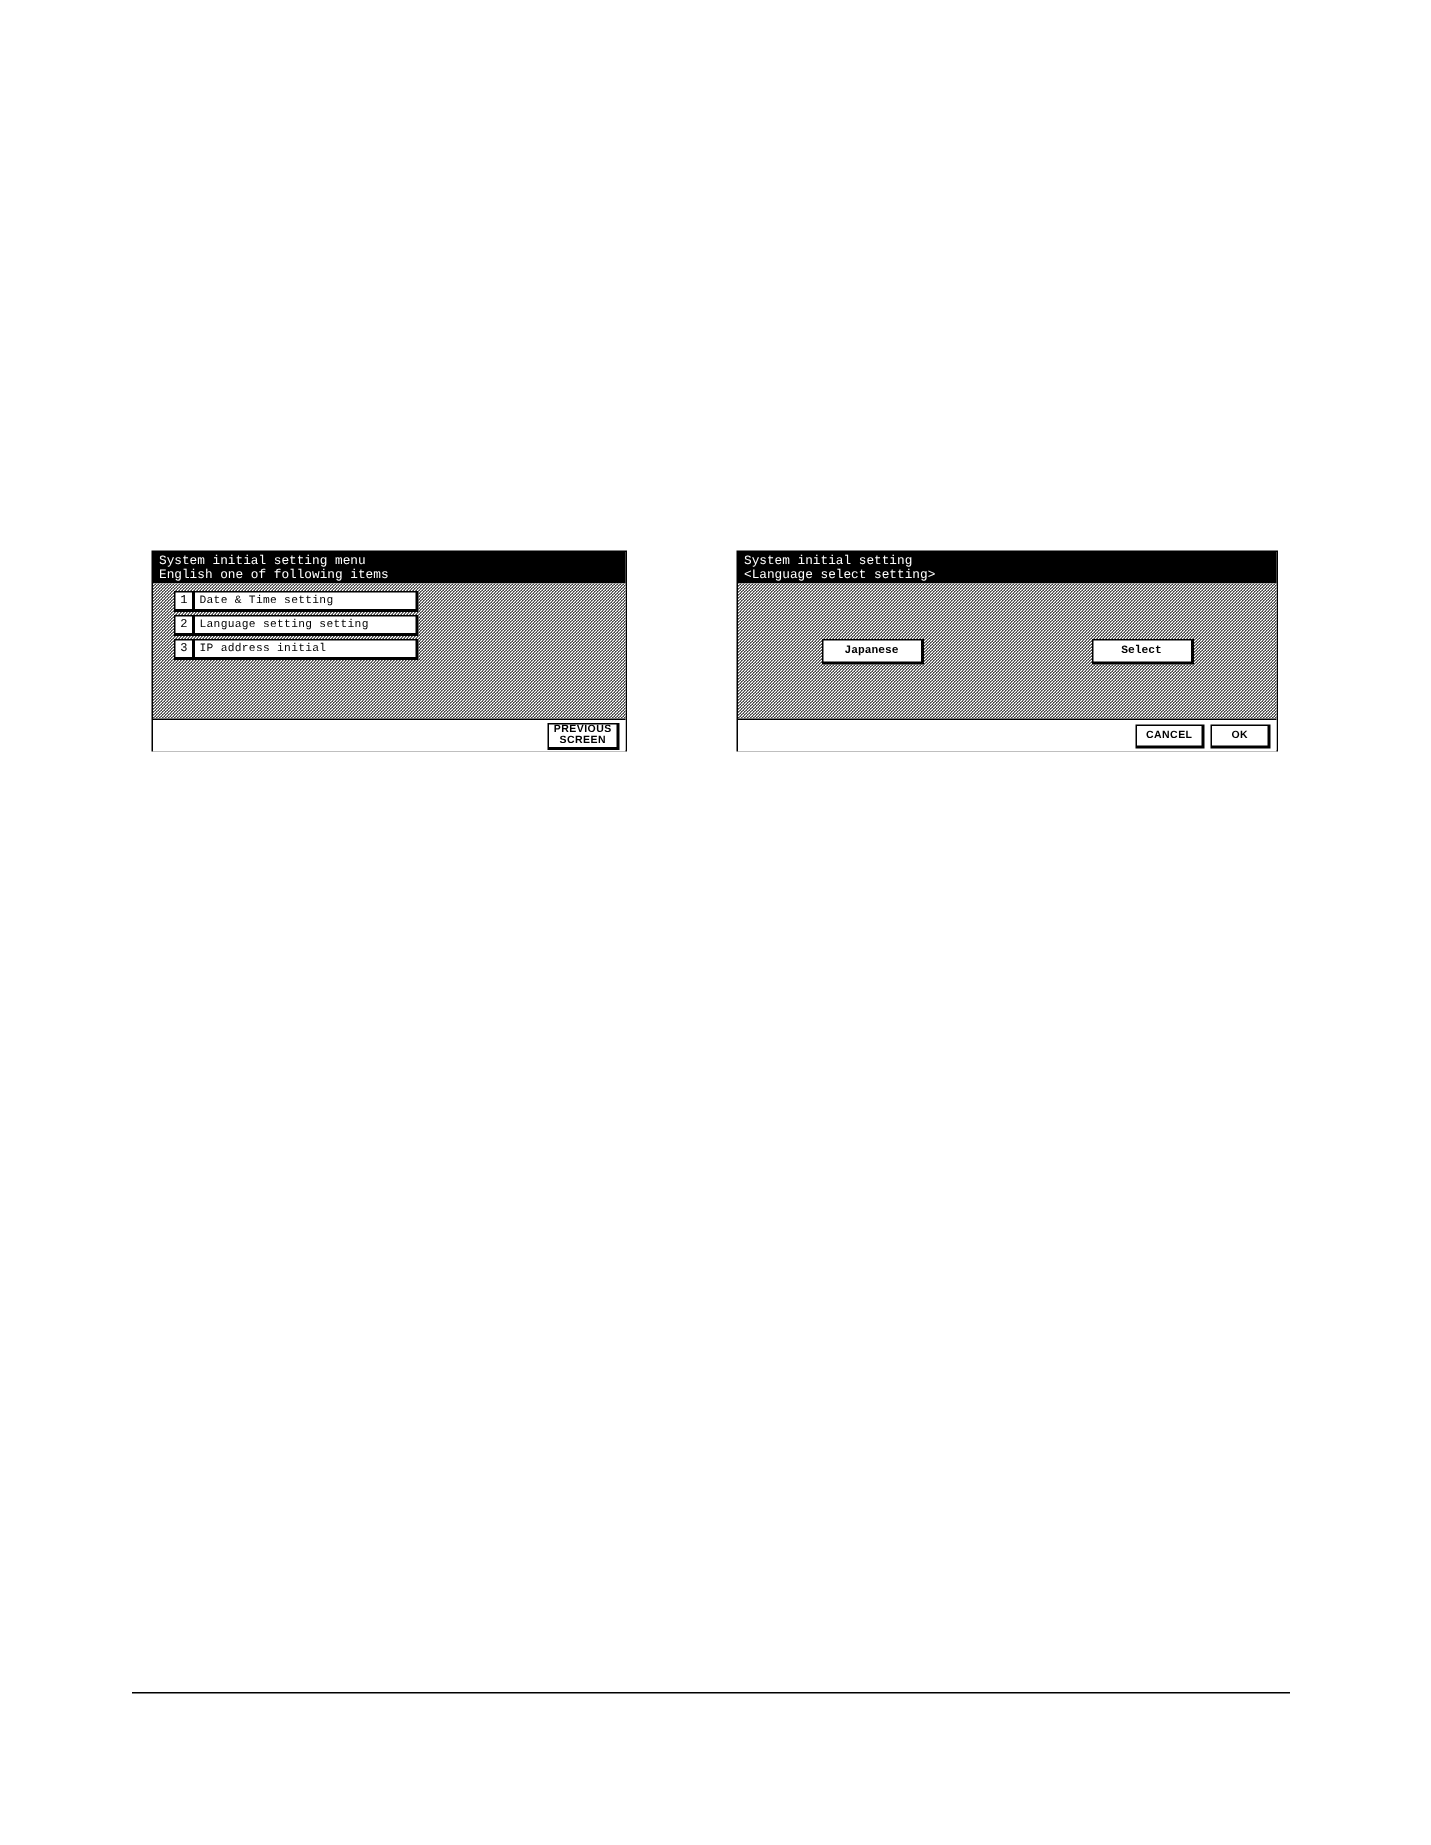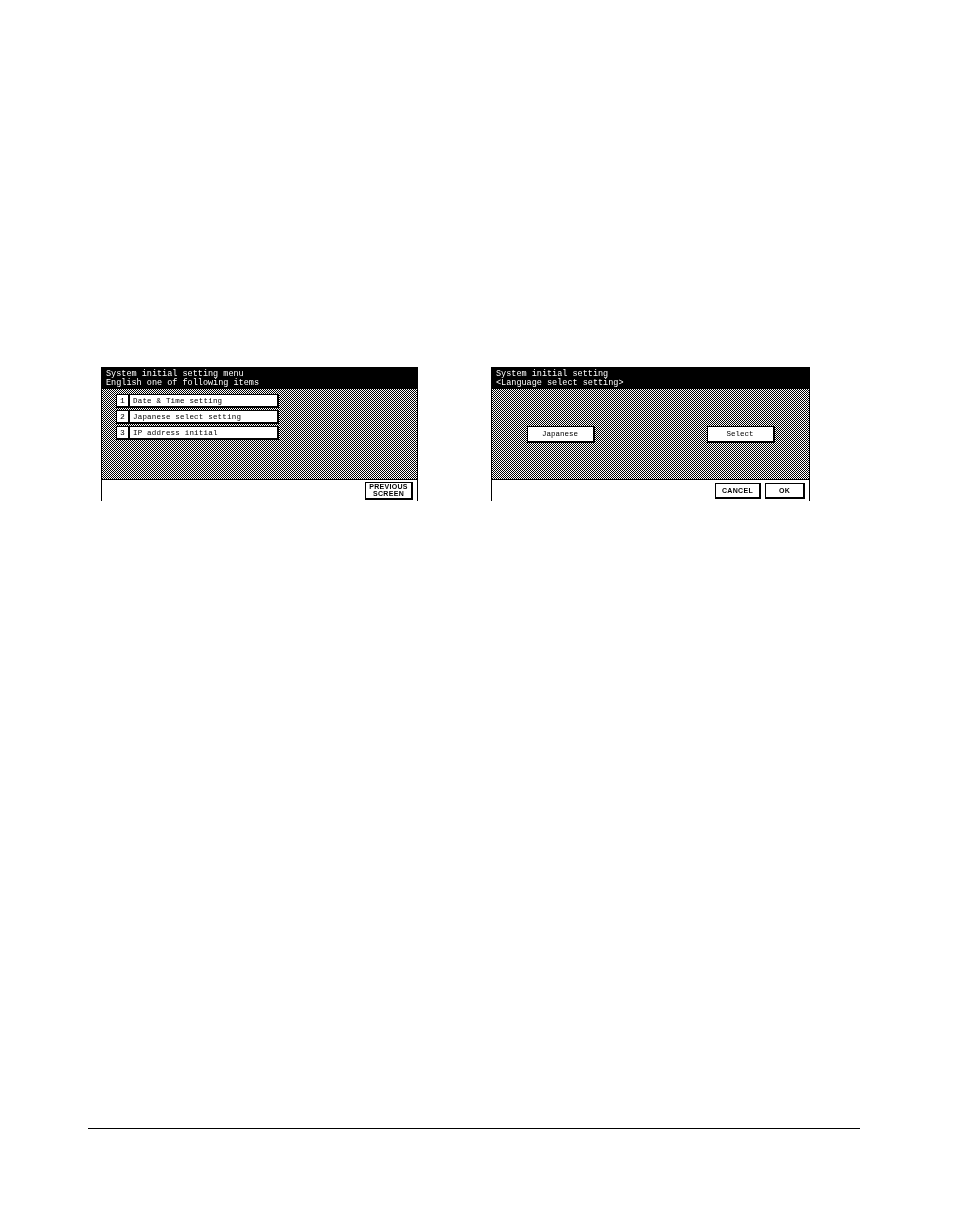--- a/index.html
+++ b/index.html
@@ -20,21 +20,21 @@
   }
 
   
   .panel {
     position: absolute;
     border: 1px solid #000;
     box-sizing: border-box;
     background: #fff;
   }
   .panel-left  { left: 101px; top: 367px; width: 317px; height: 134px; }
-  .panel-right { left: 491px; top: 367px; width: 319px; height: 134px; }
+  .panel-right { left: 491px; top: 367px; width: 361px; height: 134px; }
 
   .titlebar {
     background: #000;
     color: #fff;
     padding: 2px 4px 1px 4px;
     line-height: 9px;
     font-size: 8.5px;
   }
   .titlebar .title-line1 { display: block; }
   .titlebar .title-line2 { display: block; }
@@ -53,20 +53,21 @@
     box-sizing: border-box;
     padding-top: 4px;
   }
   .lang-body {
     height: 90px;
     box-sizing: border-box;
     display: flex;
     align-items: center;
     justify-content: center;
     gap: 112px;
+    font-weight: bold;
   }
 
   .footer {
     height: 22px;
     background: #fff;
     border-top: 1px solid #000;
     box-sizing: border-box;
     display: flex;
     justify-content: flex-end;
     align-items: center;
@@ -169,21 +170,21 @@
       <span class="title-line1">System initial setting menu</span>
       <span class="title-line2">English one of following items</span>
     </div>
     <div class="menu-body dither">
       <div class="menu-row">
         <div class="num-box">1</div>
         <span class="menu-label">Date &amp; Time setting</span>
       </div>
       <div class="menu-row">
         <div class="num-box">2</div>
-        <span class="menu-label">Japanese select setting</span>
+        <span class="menu-label">Language setting setting</span>
       </div>
       <div class="menu-row">
         <div class="num-box">3</div>
         <span class="menu-label">IP address initial</span>
       </div>
     </div>
     <div class="footer">
       <div class="ftr-btn prev" style="white-space:pre-line;">PREVIOUS
 SCREEN</div>
     </div>

